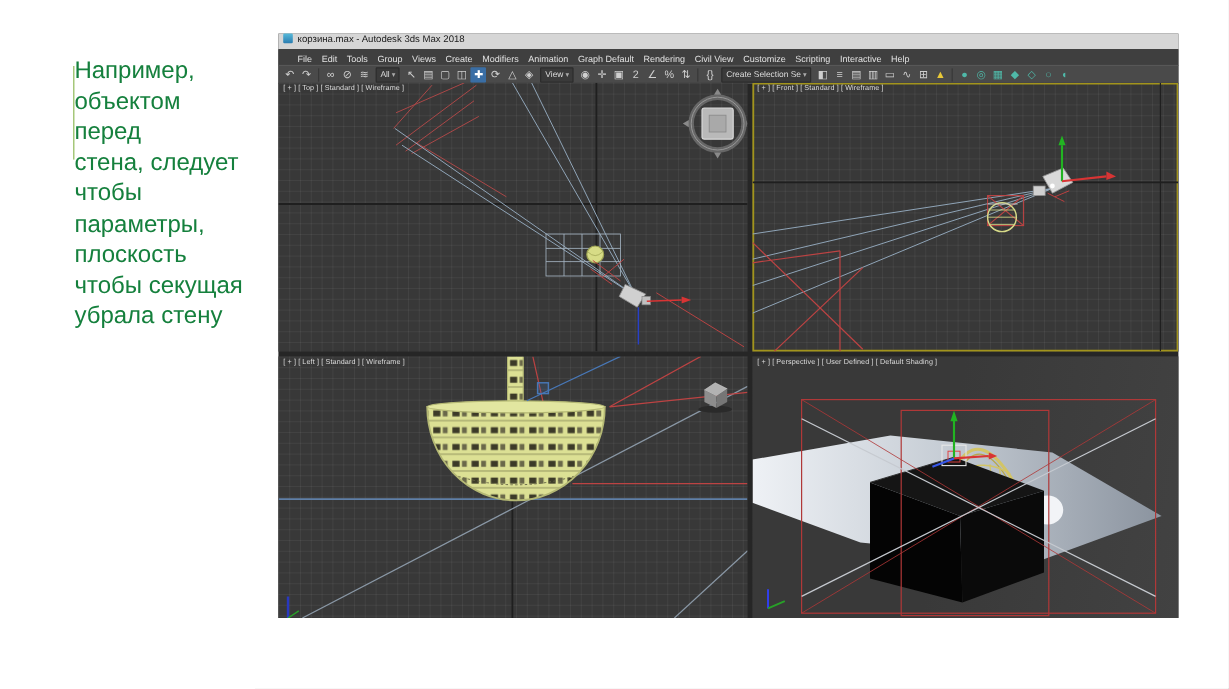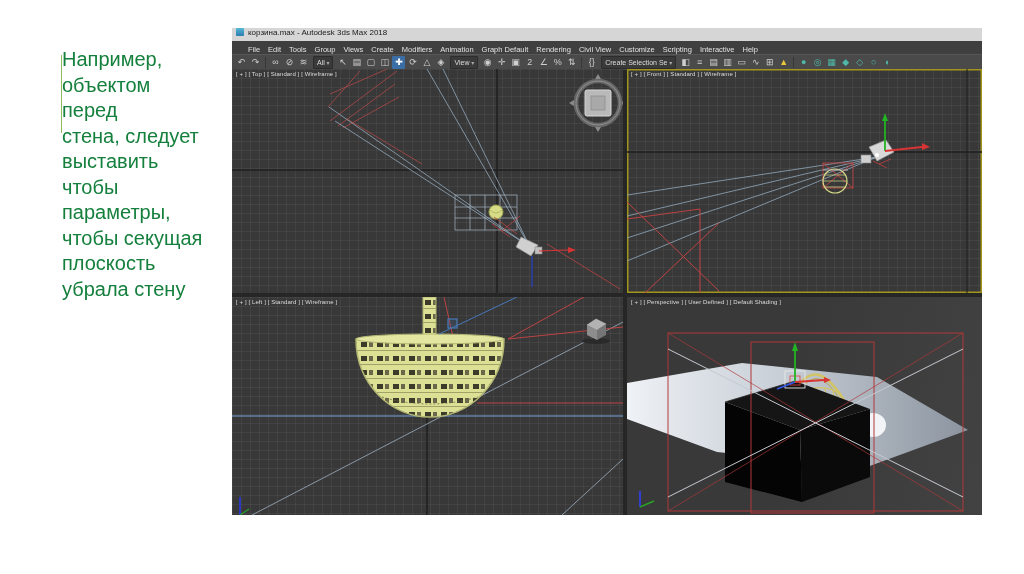--- a/index.html
+++ b/index.html
@@ -41,25 +41,24 @@
 </style>
 </head>
 <body>
 
 <div class="accent-line"></div>
 <div class="caption">
   <div>Например,</div>
   <div>объектом</div>
   <div>перед</div>
   <div>стена, следует</div>
-  <div>выставить</div>
   <div>чтобы</div>
   <div>параметры,</div>
+  <div>плоскость</div>
   <div>чтобы секущая</div>
-  <div>плоскость</div>
   <div>убрала стену</div>
 </div>
 
 <div class="app">
   <div class="titlebar">
     <span class="app-icon"></span>
     <span>корзина.max - Autodesk 3ds Max 2018</span>
   </div>
   <div class="menubar">
       <span class="menu-item">File</span>

